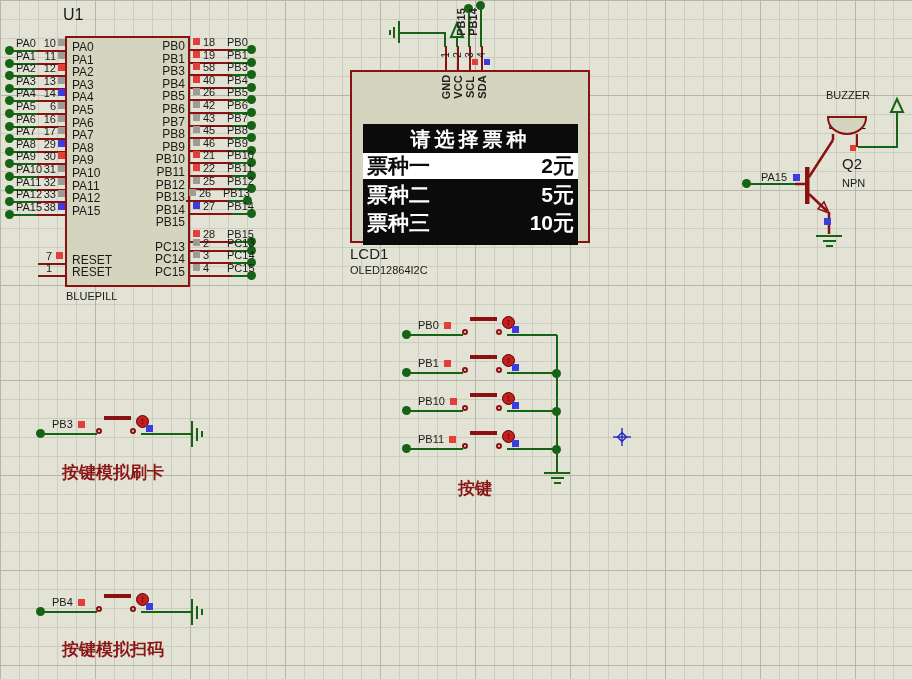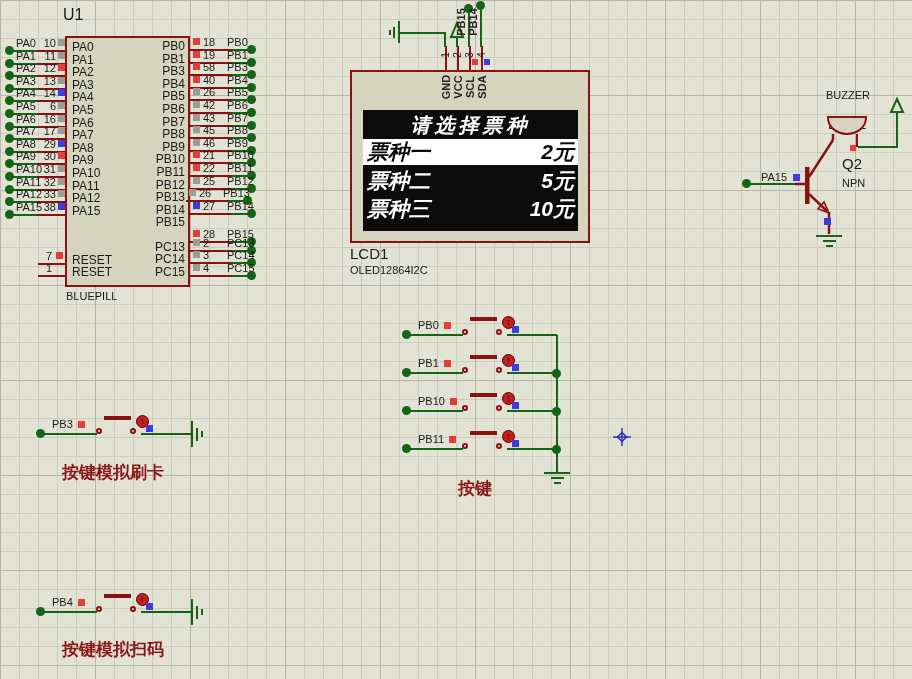--- a/index.html
+++ b/index.html
@@ -34,21 +34,21 @@
   .pinrow.right .name { left:37px; right:auto; }
   .inner { position:absolute; font-size:12px; line-height:12px; white-space:nowrap; }
   .reftext { position:absolute; font-size:15px; line-height:16px; }
   .bigref  { position:absolute; font-size:16px; line-height:17px; }
   .subtext { position:absolute; font-size:11px; line-height:12px; }
   .caption { position:absolute; font-size:17px; line-height:19px; font-weight:bold; color:var(--cap,#8b1616); white-space:nowrap; }
   #chip-body { position:absolute; left:65px; top:36px; width:125px; height:251px;
     background:var(--fill,#d5d5bf); border:2px solid var(--comp,#8a1111); }
   #lcd-body { position:absolute; left:350px; top:70px; width:240px; height:173px;
     background:var(--fill,#d5d5bf); border:2px solid var(--comp,#8a1111); }
-  #lcd-screen { position:absolute; left:363px; top:110px; width:215px; height:121px; background:var(--sbg,#0b0b0b);font-style:italic; }
+  #lcd-screen { position:absolute; left:363px; top:124px; width:215px; height:121px; background:var(--sbg,#0b0b0b); }
   .scr-title { position:absolute; left:0; right:0; top:3px; text-align:center; font-size:20px; line-height:24px;
     font-weight:bold; letter-spacing:4px; color:var(--sfg,#ffffff); }
   .scr-row { position:absolute; left:0; right:0; height:26px; display:flex; justify-content:space-between;
     padding:0 4px; font-size:21px; line-height:26px; font-weight:bold; color:var(--sfg,#ffffff); white-space:nowrap; }
   .scr-row.selected { background:var(--sfg,#ffffff); color:var(--sbg,#0b0b0b); }
   .rot { position:absolute; transform:rotate(-90deg); font-size:11px; line-height:12px; text-align:center; white-space:nowrap; }
   .rot.numz { font-size:10px; font-weight:normal; }
   .rot.pname { font-weight:bold; color:#222; }
   .btnrow { position:absolute; width:160px; height:26px; }
   .btnrow .labelrow { position:absolute; left:16px; top:5px; display:flex; align-items:center; gap:5px;

